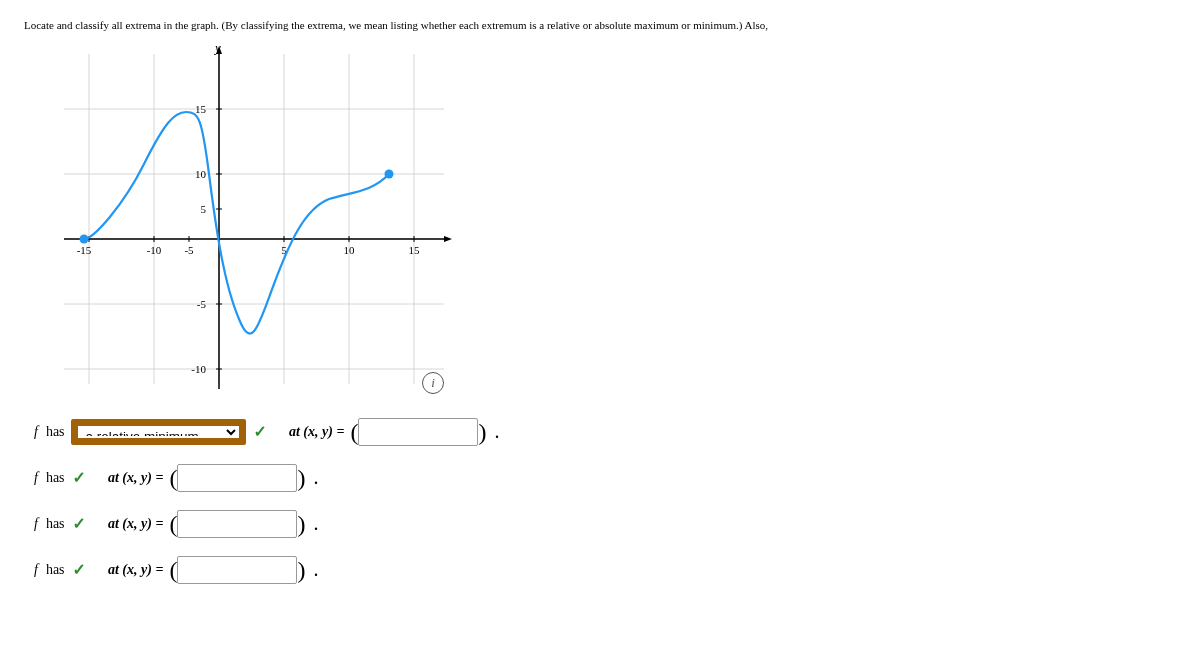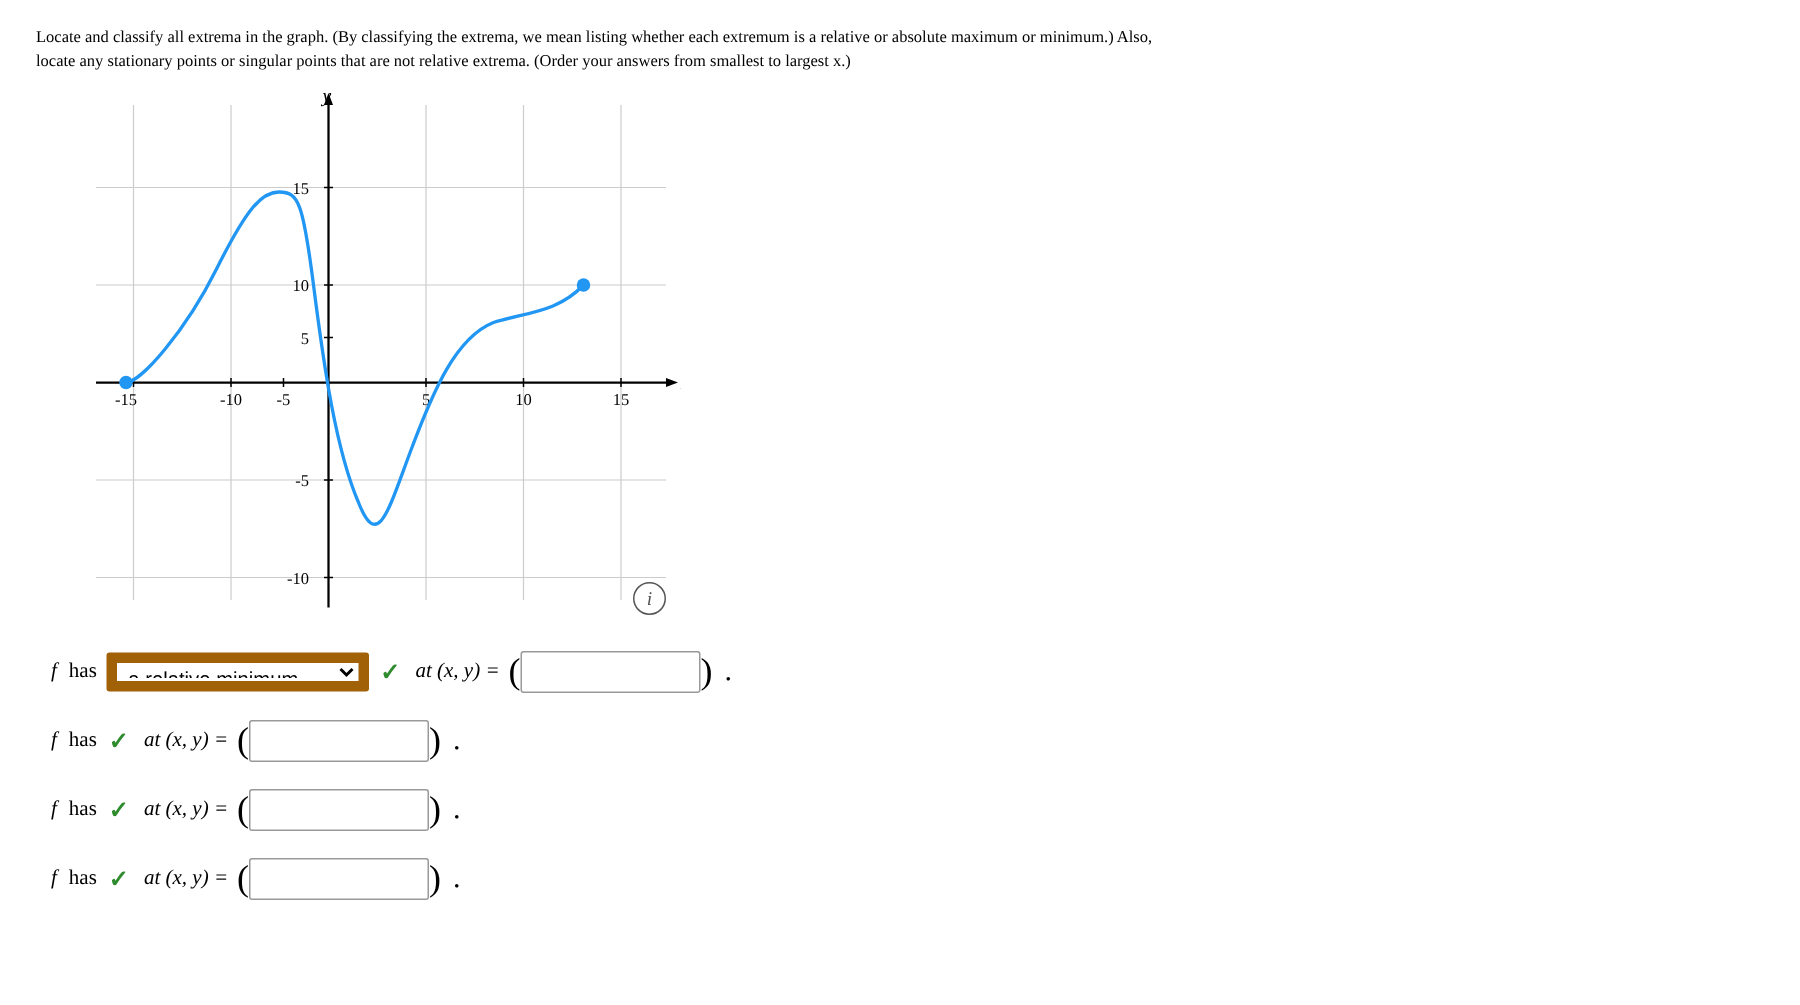--- a/index.html
+++ b/index.html
@@ -76,22 +76,23 @@
       height: 26px;
       min-width: 160px;
     }
     .check-icon {
       color: #2e8b2e;
       font-size: 16px;
       font-weight: bold;
       margin-left: 2px;
     }
     .at-label {
-      margin-left: 4px;
+      margin-left: 16px;
       font-style: italic;
+      font-weight: bold;
     }
     .coord-input-wrap {
       display: flex;
       align-items: center;
       gap: 0;
     }
     .paren {
       font-size: 24px;
       line-height: 1;
       color: #000;
@@ -109,21 +110,20 @@
     .dot-end {
       font-size: 20px;
       margin-left: 2px;
     }
   </style>
 </head>
 <body>
 
 <p class="instructions">
   <span>Locate and classify all extrema in the graph. (By classifying the extrema, we mean listing whether each extremum is a relative or absolute maximum or minimum.) Also,</span><br>
-  <span>locate any stationary points or singular points that are not relative extrema. (Order your answers from smallest to largest x.)</span>
 </p>
 
 <div class="graph-area">
   <div class="graph-container">
     <svg class="graph-svg" viewBox="0 0 420 360">
 
       <g stroke="#ccc" stroke-width="0.8">
 
         <line x1="185" y1="10" x2="185" y2="340"></line>
         <line x1="250" y1="10" x2="250" y2="340"></line>

